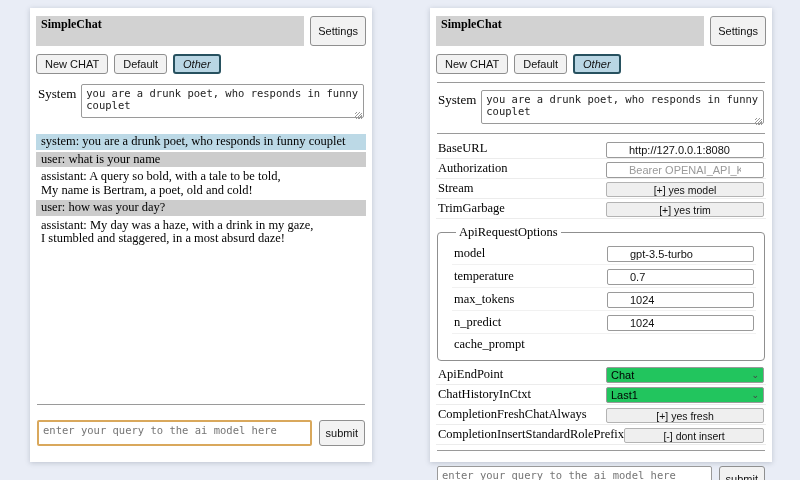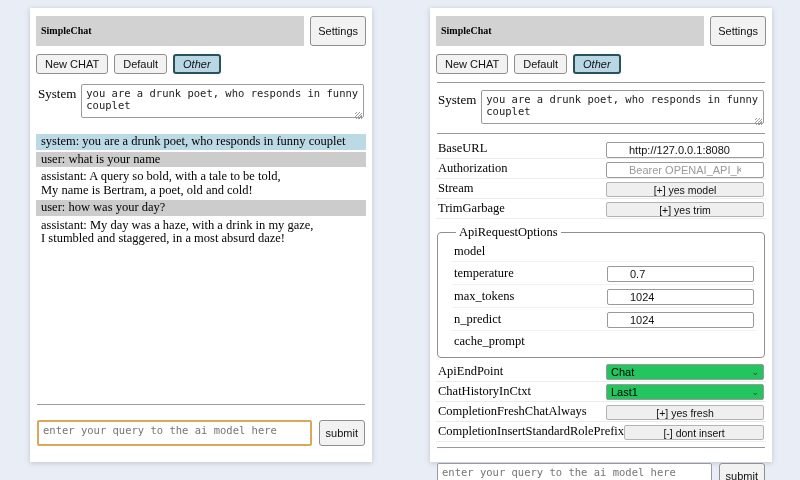--- a/index.html
+++ b/index.html
@@ -22,32 +22,32 @@
     flex-direction: column;
   }
   #left-panel  { left: 30px; }
   #right-panel { left: 430px; }
 
   
   .hdr-row { display: flex; align-items: stretch; gap: 6px; }
   .hdr-bar {
     flex: 1;
     background: var(--header-bar, #d2d2d2);
-    padding: 8px 5px;
+    padding: 1px 5px;
     font-weight: bold;
-    font-size: 10px;
+    font-size: 12px;
     line-height: 14px;
   }
   .btn {
     font-family: "Liberation Sans", sans-serif;
     font-size: 11px;
     background: #f2f2f2;
     border: 1px solid #8f8f8f;
     border-radius: 3px;
-    padding: 1px 7px;
+    padding: 8px 7px;
     color: #111;
     cursor: pointer;
   }
   .sessions-row { display: flex; gap: 6px; margin-top: 8px; }
   .session-btn { padding: 2px 8px; }
   .session-btn.selected {
     background: var(--selected-bg, #b9d6e4);
     border: 2px solid var(--selected-border, #27515f);
     font-style: italic;
   }
@@ -238,20 +238,21 @@
   </div>
   <div class="srow">
     <span class="lbl">TrimGarbage</span>
     <span class="ctrl"><button class="sbtn">[+] yes trim</button></span>
   </div>
 
   <fieldset class="fieldset">
     <legend>ApiRequestOptions</legend>
     <div class="srow">
       <span class="lbl">model</span>
+      <span class="ctrl"><input class="sinput" value="gpt-3.5-turbo" style=""></span>
     </div>
     <div class="srow">
       <span class="lbl">temperature</span>
       <span class="ctrl"><input class="sinput" value="0.7" style=""></span>
     </div>
     <div class="srow">
       <span class="lbl">max_tokens</span>
       <span class="ctrl"><input class="sinput" value="1024" style=""></span>
     </div>
     <div class="srow">

